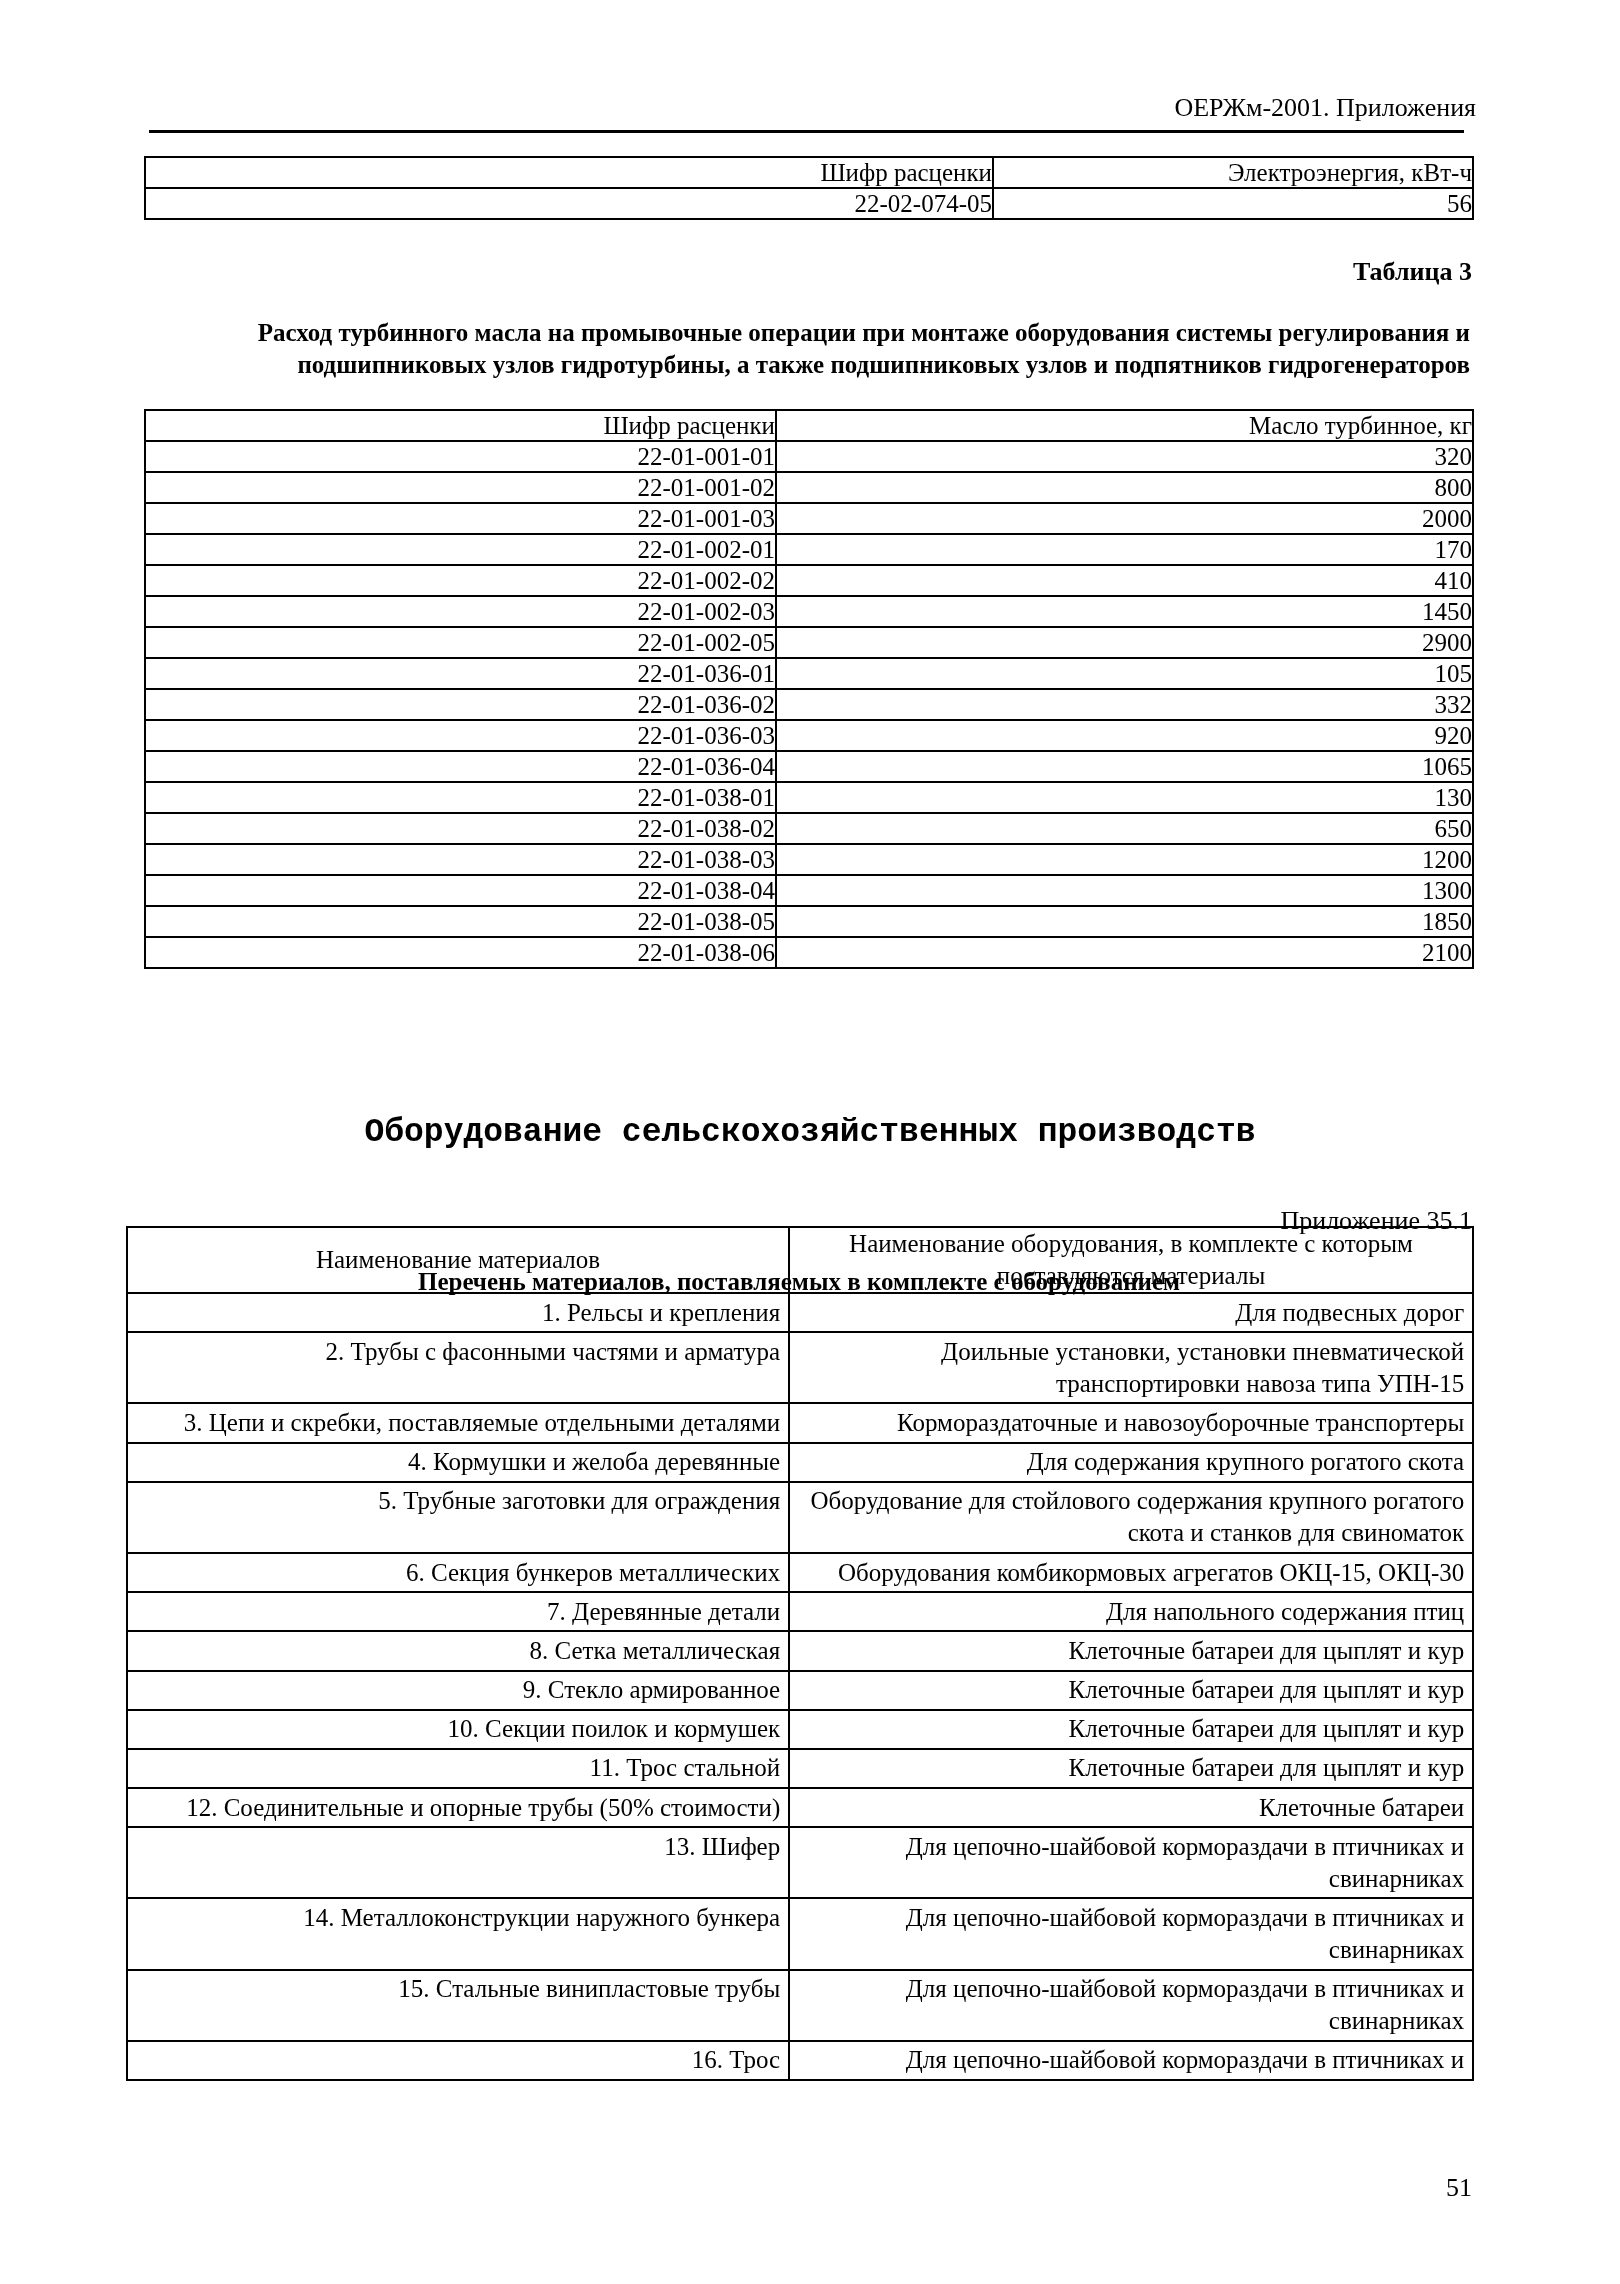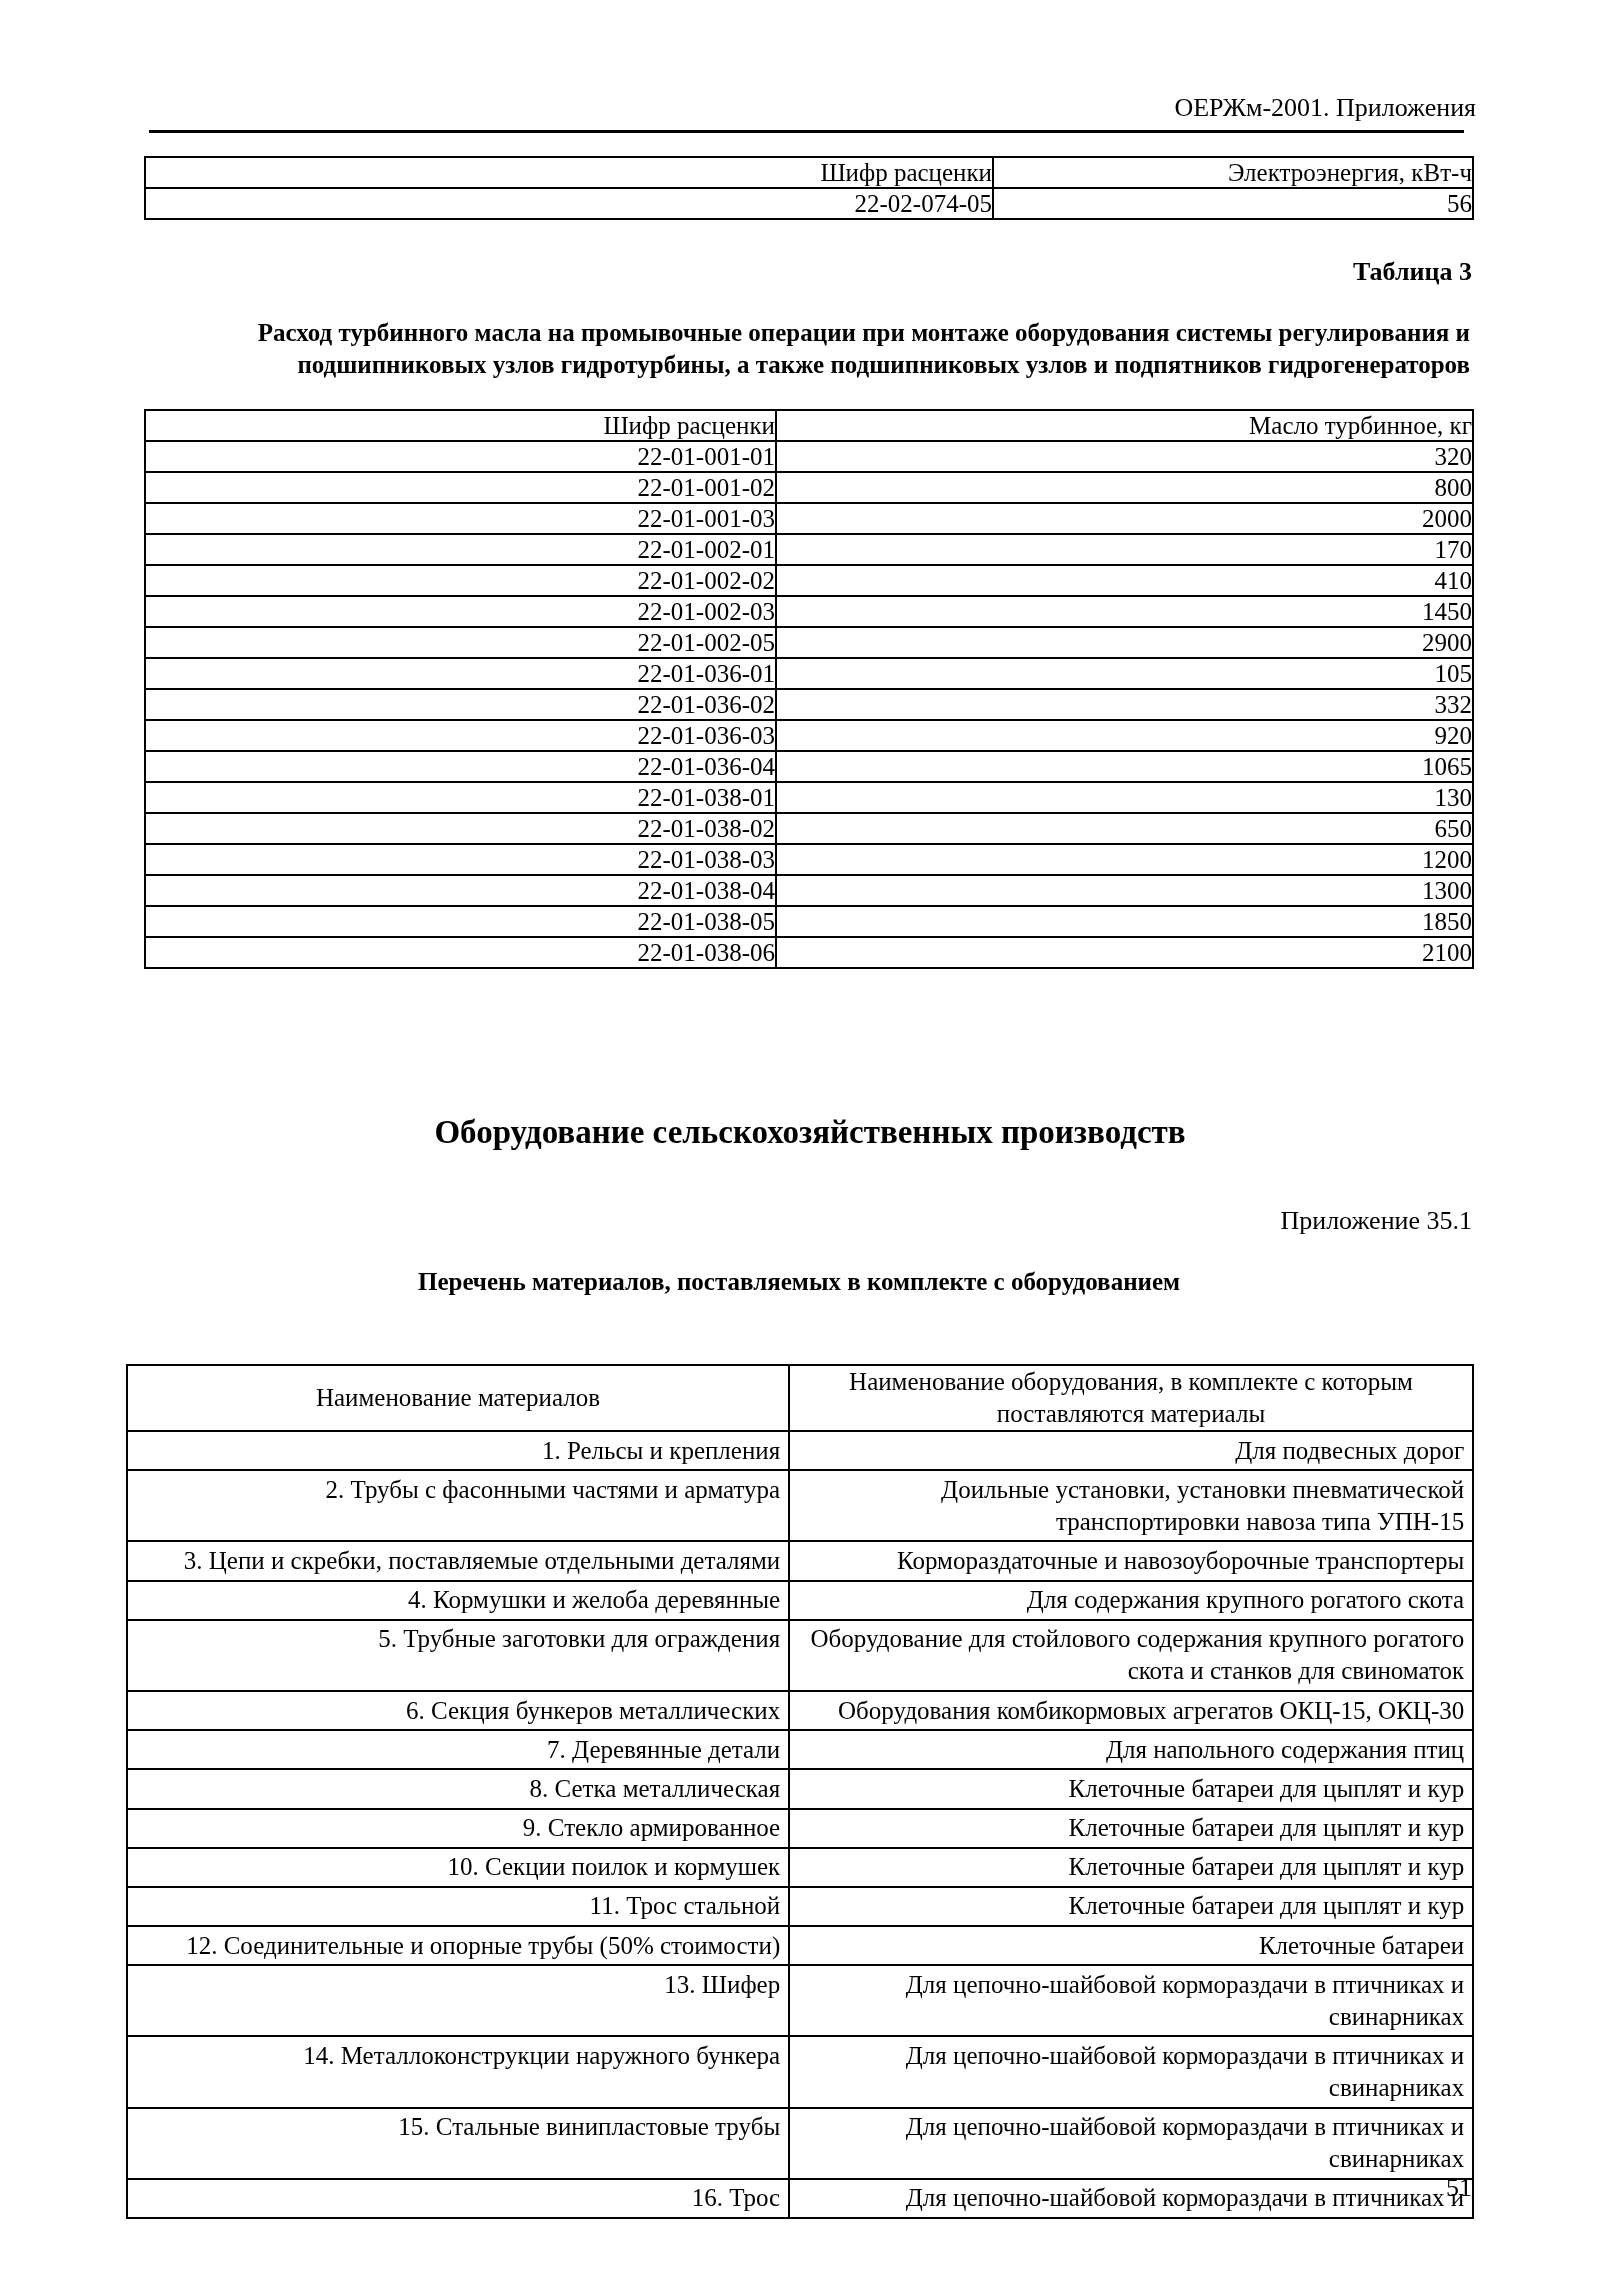--- a/index.html
+++ b/index.html
@@ -17,25 +17,25 @@
   #t1 { left: 144px; top: 156px; width: 1327px; }
   #t1 td { height: 29px; line-height: 29px; }
 
   .table-label { right: 148px; top: 256px; font-size: 26px; line-height: 31px; font-weight: bold; }
   .table-title { left: 143px; width: 1327px; top: 317px; font-size: 25px; font-weight: bold;
                  text-align: right; line-height: 32px; }
 
   #t2 { left: 144px; top: 409px; width: 1327px; }
   #t2 td { height: 29px; line-height: 29px; }
 
-  .section-title { left: 0; width: 1620px; top: 1113px; text-align: center; font-size: 33px; font-weight: bold; line-height: 39px; }
+  .section-title { left: 0; width: 1620px; top: 1113px; text-align: center; font-size: 33px; font-weight: bold; line-height: 39px; font-family: Liberation Mono, monospace; }
   .appendix-label { right: 148px; top: 1205px; font-size: 26px; line-height: 31px; }
   .list-title { left: 126px; width: 1346px; top: 1267px; text-align: center; font-size: 25px; font-weight: bold; line-height: 29px; }
 
-  #t3 { left: 126px; top: 1364px; width: 1346px; }
+  #t3 { left: 126px; top: 1226px; width: 1346px; }
   #t3 td.hdr { height: 60px; text-align: center; line-height: 32px; }
 
   .page-number { right: 148px; top: 2160px; font-size: 26px; line-height: 31px; margin-top: 12px; }
 </style>
 </head>
 <body>
 
 <div class="abs running-header">ОЕРЖм-2001. Приложения</div>
 <div class="abs header-rule"></div>
 

